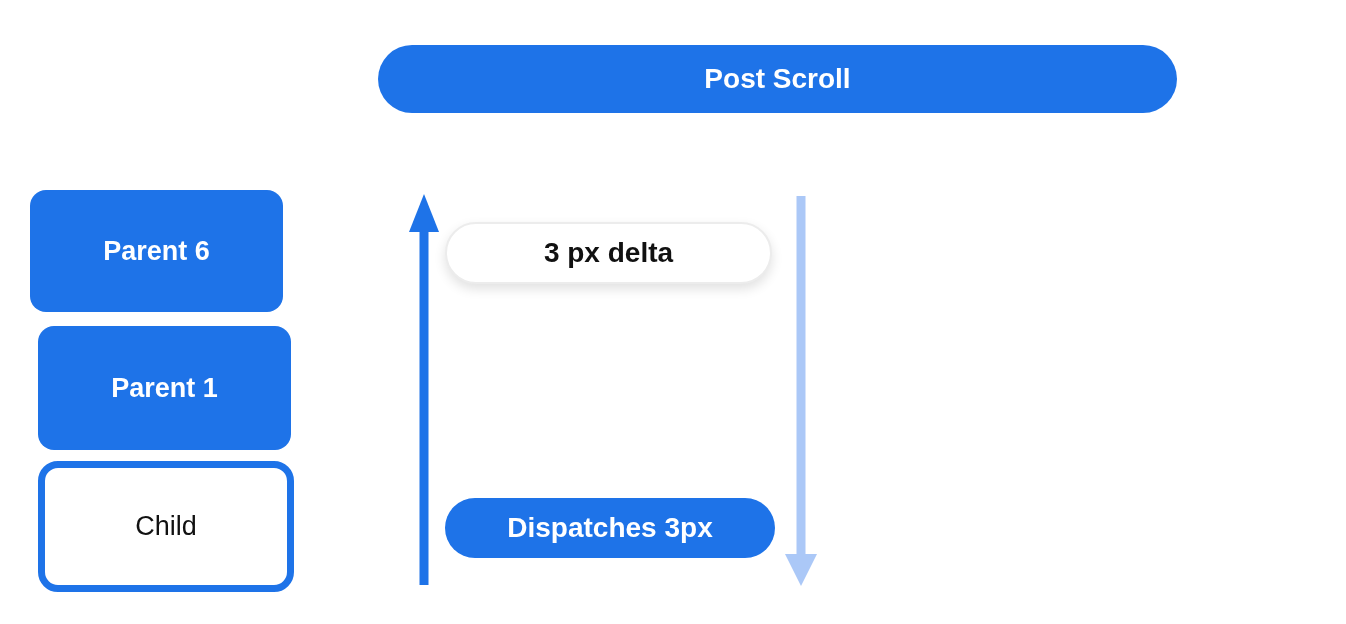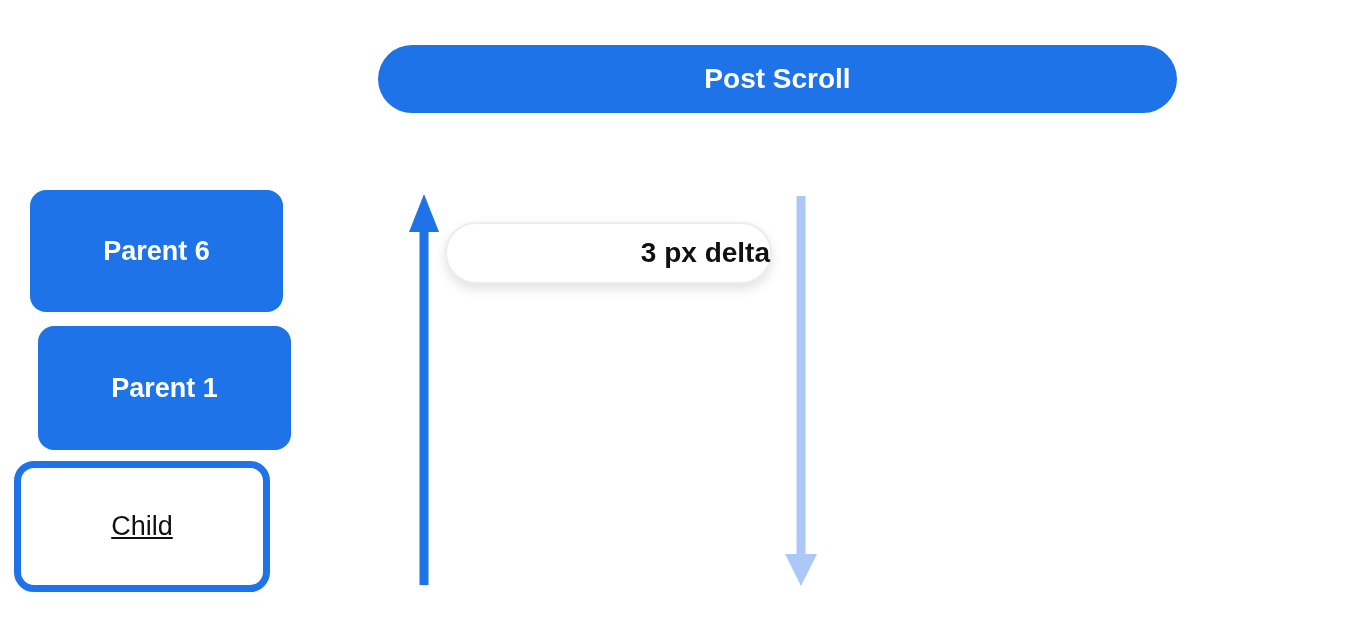--- a/index.html
+++ b/index.html
@@ -55,36 +55,35 @@
   }
   .box.outlined {
     background: #FFFFFF;
     border: 7px solid var(--primary-blue);
     border-radius: 20px;
     color: var(--text-dark);
     font-weight: 500;
   }
   .parent2 { left: 30px; top: 190px; width: 253px; height: 122px; }
   .parent1 { left: 30px; top: 326px; width: 253px; height: 124px; margin-left: 8px; }
-  .child   { left: 14px; top: 461px; width: 256px; height: 131px; text-decoration: underline; }
+  .child   { left: 38px; top: 461px; width: 256px; height: 131px; }
 
   .arrow { position: absolute; display: block; }
   .up-arrow   { left: 404px; top: 190px; }
   .down-arrow { left: 781px; top: 190px; }
 
   .delta {
     left: 445px; top: 222px;
     width: 327px; height: 62px;
     background: #FFFFFF;
     border: 2px solid var(--pill-border);
     box-shadow: 0 5px 12px rgba(0,0,0,0.12);
     color: var(--text-dark);
     font-size: 28px;
     font-weight: 700;
-    justify-content: flex-end;
   }
 
   .dispatch {
     left: 445px; top: 498px;
     width: 330px; height: 60px;
     background: var(--primary-blue);
     color: var(--text-light);
     font-size: 28px;
     font-weight: 700;
   }
@@ -110,19 +109,22 @@
 
   <svg class="arrow up-arrow" width="40" height="400" viewBox="0 0 40 400" aria-hidden="true">
     <rect x="15.5" y="38" width="9" height="357" fill="var(--primary-blue)"></rect>
     <polygon points="20,4 5,42 35,42" fill="var(--primary-blue)"></polygon>
   </svg>
 
   <div class="pill delta">
     <span>3 px delta</span>
   </div>
 
+  <div class="pill dispatch">
+    <span>Dispatches 3px</span>
+  </div>
 
   <svg class="arrow down-arrow" width="40" height="402" viewBox="0 0 40 402" aria-hidden="true">
     <rect x="15.5" y="6" width="9" height="362" fill="var(--light-blue)"></rect>
     <polygon points="20,396 4,364 36,364" fill="var(--light-blue)"></polygon>
   </svg>
 
 </div>
 
 </body></html>

